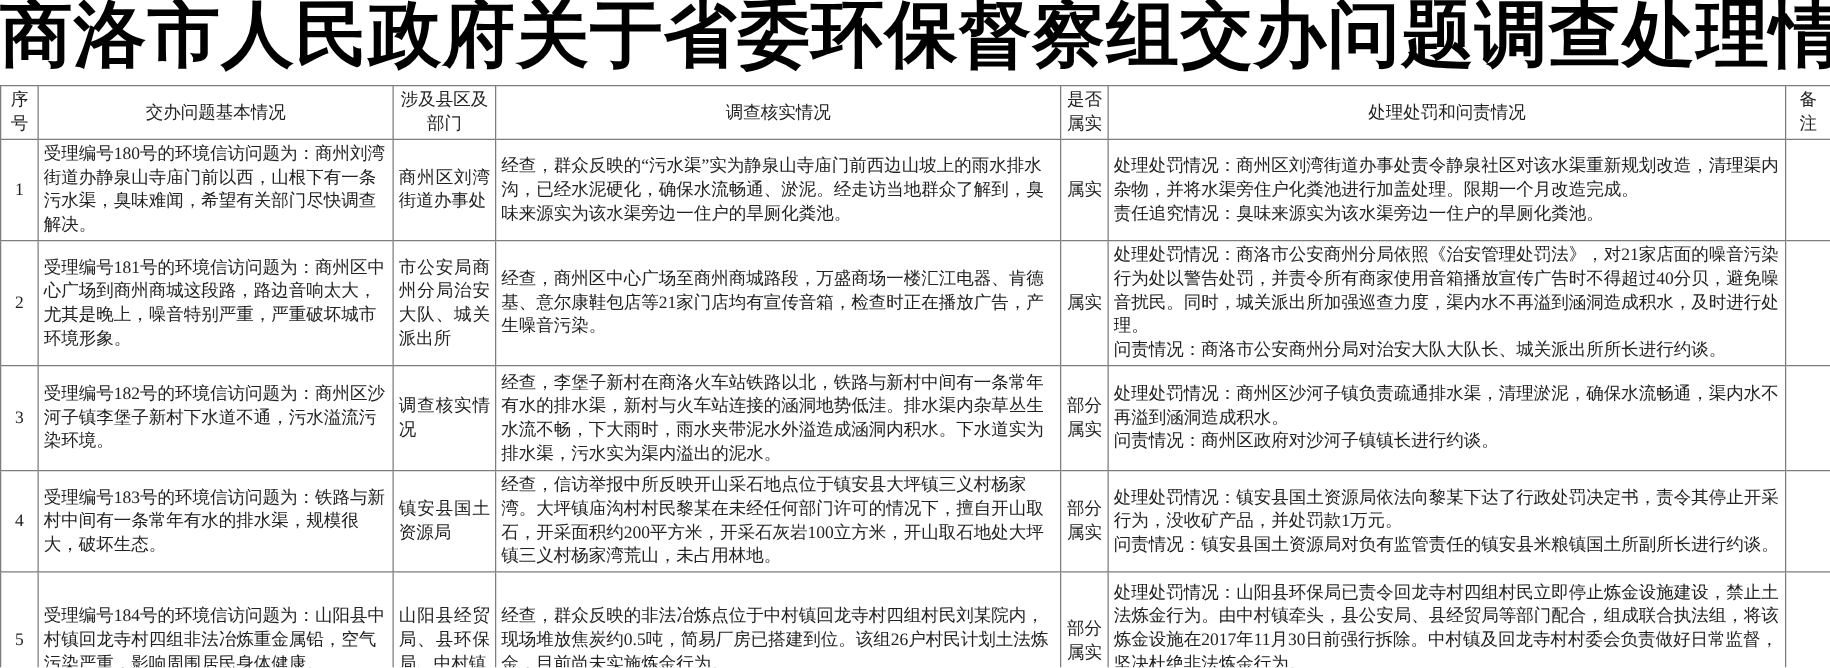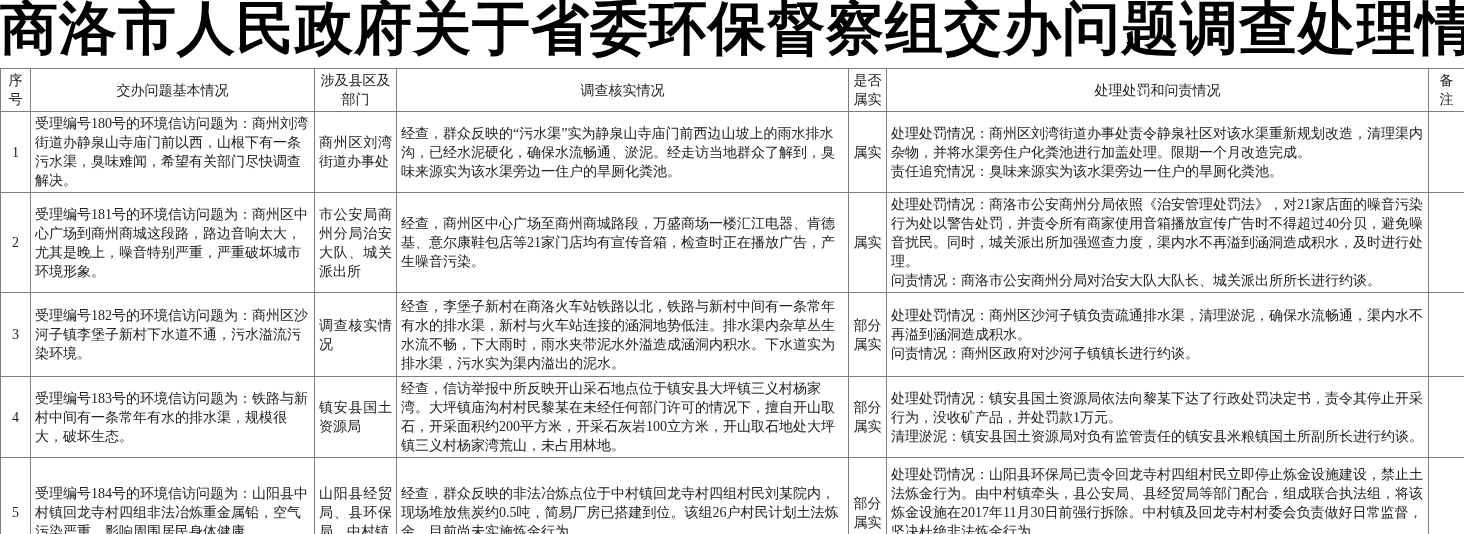--- a/index.html
+++ b/index.html
@@ -114,21 +114,21 @@
 问责情况：商州区政府对沙河子镇镇长进行约谈。</td>
         <td class="c-remark"></td>
       </tr>
       <tr class="r4">
         <td class="c-no">4</td>
         <td class="c-issue">受理编号183号的环境信访问题为：铁路与新村中间有一条常年有水的排水渠，规模很大，破坏生态。</td>
         <td class="c-dept">镇安县国土资源局</td>
         <td class="c-invest">经查，信访举报中所反映开山采石地点位于镇安县大坪镇三义村杨家湾。大坪镇庙沟村村民黎某在未经任何部门许可的情况下，擅自开山取石，开采面积约200平方米，开采石灰岩100立方米，开山取石地处大坪镇三义村杨家湾荒山，未占用林地。</td>
         <td class="c-verified">部分属实</td>
         <td class="c-handling">处理处罚情况：镇安县国土资源局依法向黎某下达了行政处罚决定书，责令其停止开采行为，没收矿产品，并处罚款1万元。
-清理淤泥：镇安县国土资源局对负有监管责任的镇安县米粮镇国土所副所长进行约谈。</td>
+问责情况：镇安县国土资源局对负有监管责任的镇安县米粮镇国土所副所长进行约谈。</td>
         <td class="c-remark"></td>
       </tr>
       <tr class="r5">
         <td class="c-no">5</td>
         <td class="c-issue">受理编号184号的环境信访问题为：山阳县中村镇回龙寺村四组非法冶炼重金属铅，空气污染严重，影响周围居民身体健康。</td>
         <td class="c-dept">山阳县经贸局、县环保局、中村镇</td>
         <td class="c-invest">经查，群众反映的非法冶炼点位于中村镇回龙寺村四组村民刘某院内，现场堆放焦炭约0.5吨，简易厂房已搭建到位。该组26户村民计划土法炼金，目前尚未实施炼金行为。</td>
         <td class="c-verified">部分属实</td>
         <td class="c-handling">处理处罚情况：山阳县环保局已责令回龙寺村四组村民立即停止炼金设施建设，禁止土法炼金行为。由中村镇牵头，县公安局、县经贸局等部门配合，组成联合执法组，将该炼金设施在2017年11月30日前强行拆除。中村镇及回龙寺村村委会负责做好日常监督，坚决杜绝非法炼金行为。
 问责情况：山阳县中村镇对中村镇回龙寺村村主任进行约谈。</td>

